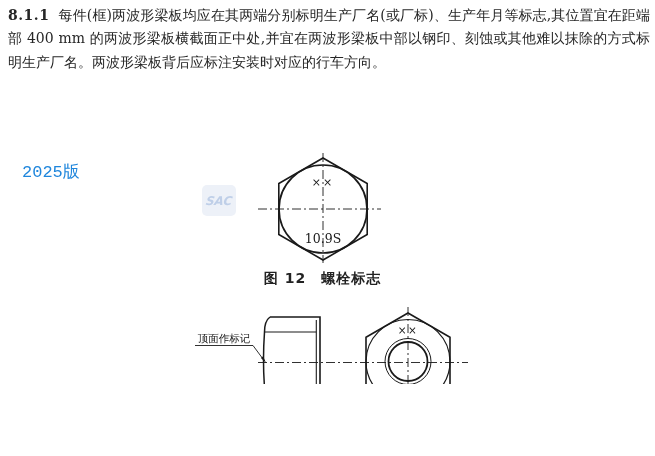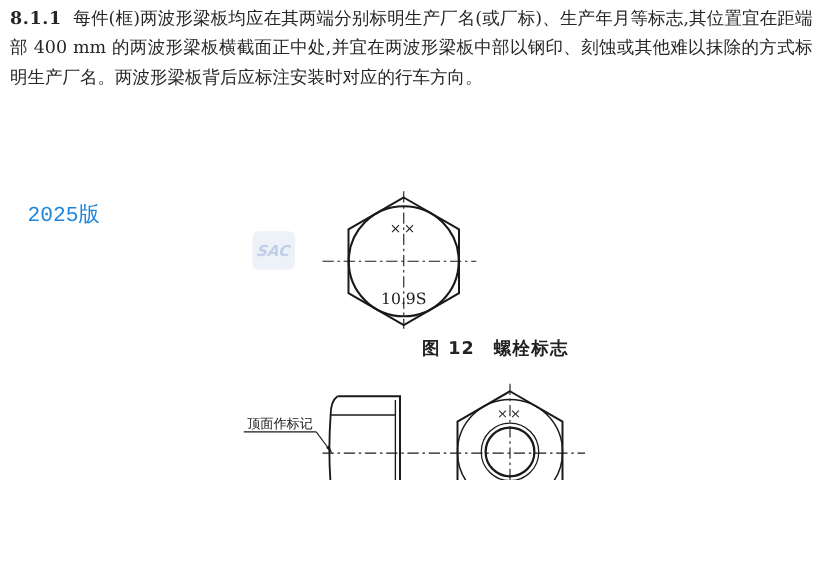--- a/index.html
+++ b/index.html
@@ -25,21 +25,21 @@
     display:flex;align-items:center;justify-content:center;
   }
   .watermark span{
     font-family:"DejaVu Sans","Liberation Sans",sans-serif;
     font-style:italic;font-weight:bold;font-size:12px;color:#bfcfe8;
     transform:skewX(-8deg);
   }
   .fig12-svg{position:absolute;left:250px;top:150px;}
   .fig13-svg{position:absolute;left:190px;top:300px;}
   .fig-caption{
-    position:absolute;left:190px;width:265px;text-align:right;
+    position:absolute;left:190px;width:265px;text-align:center;
     font-family:"DejaVu Sans","Liberation Sans",sans-serif;
     font-weight:bold;font-size:14px;color:#222222;letter-spacing:1px;
   }
   .cap12{top:270px;}
   .cap13{top:431px;margin-top:32px;}
   svg text{fill:#1a1a1a;font-family:"DejaVu Serif","Liberation Serif",serif;}
 </style>
 </head>
 <body>
 

